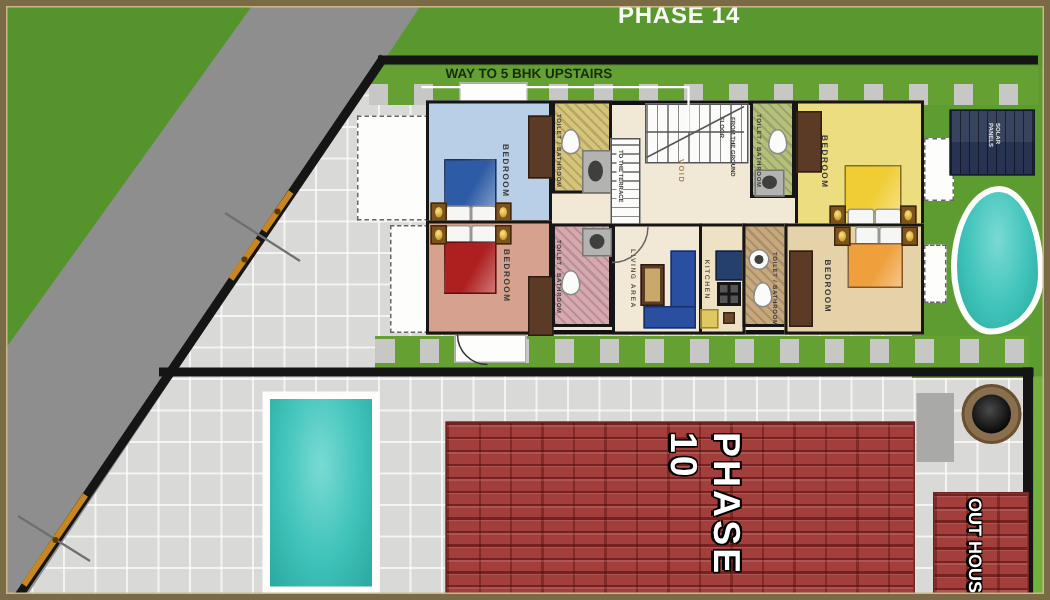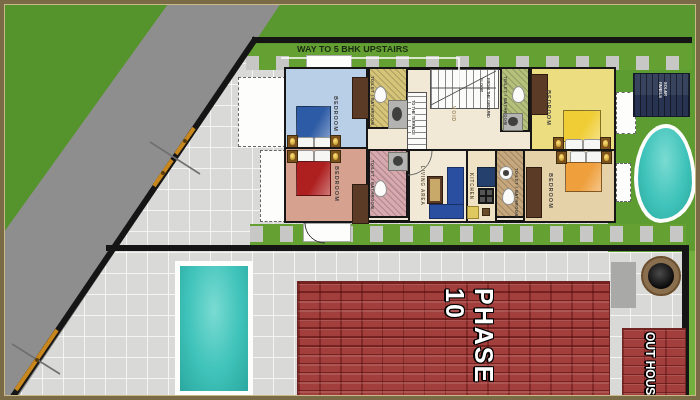--- a/index.html
+++ b/index.html
@@ -183,18 +183,19 @@
     <circle cx="185" cy="141" r="2" fill="#5a3a08"></circle>
     <circle cx="163" cy="173" r="2" fill="#5a3a08"></circle>
     <circle cx="37" cy="360" r="2" fill="#5a3a08"></circle>
     <polyline points="281,58 459,58 459,88" fill="none" stroke="#ffffff" stroke-width="1.5"></polyline>
     <line x1="431" y1="88" x2="496" y2="88" stroke="#555" stroke-width="1"></line>
     <line x1="431" y1="105" x2="496" y2="71" stroke="#555" stroke-width="1"></line>
     <path d="M 432 151 A 24 24 0 0 1 408 175" fill="none" stroke="#666" stroke-width="1"></path>
     <path d="M 305 223 A 20 20 0 0 0 325 243" fill="none" stroke="#333" stroke-width="1"></path>
   </svg>
 
+  <div class="abs" style="left:412px;top:2px;font-size:16px;font-weight:bold;color:#fafaf5;letter-spacing:.5px;">PHASE 14</div>
   <div class="abs" style="left:297px;top:44px;font-size:9px;font-weight:bold;color:#1a2a12;">WAY TO 5 BHK  UPSTAIRS</div>
   <div class="abs outline-txt" style="left:440px;top:288px;writing-mode:vertical-rl;font-size:25px;font-weight:bold;letter-spacing:2px;">PHASE 10</div>
   <div class="abs outline-txt" style="left:642px;top:332px;writing-mode:vertical-rl;font-size:12px;font-weight:bold;height:72px;line-height:1.15;">OUT HOUSE</div>
 
   <div class="abs" style="inset:0;border:4px solid #7a6a45;box-shadow:inset 0 0 0 1px #c9b98a;pointer-events:none;"></div>
 </div>
 
 </body></html>

